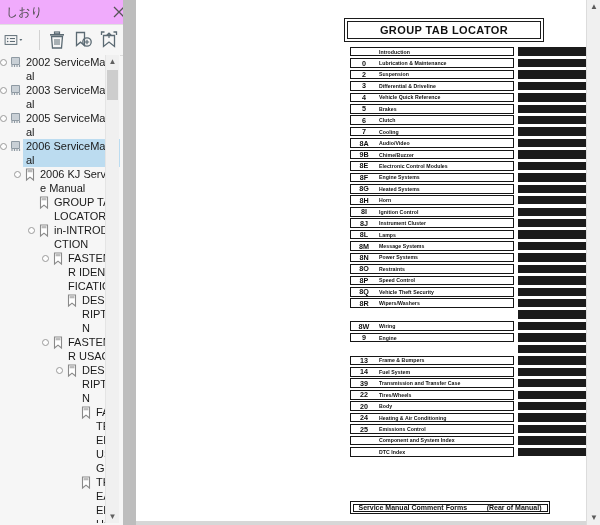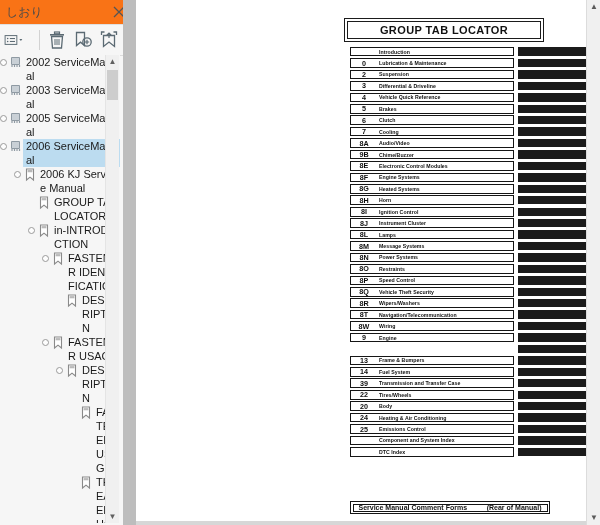--- a/index.html
+++ b/index.html
@@ -9,21 +9,21 @@
     background:#ffffff;
     position:relative;
   }
   
   #bookmark-panel{
     position:absolute;left:0;top:0;width:136px;height:525px;
     background:#f6f6f6;border-right:1px solid #c8c8c8;
     box-sizing:border-box;
   }
   #bm-header{
-    height:24px;position:relative;background:#f97316;
+    height:24px;position:relative;background:#f0abfc;
     border-bottom:1px solid #e0e0e0;
   }
   #bm-title{
     position:absolute;left:6px;top:4px;font-size:12px;color:#4a4a4a;
     letter-spacing:0px;
   }
   #bm-close{
     position:absolute;right:6px;top:2px;width:20px;height:20px;
     color:#555;font-size:16px;line-height:20px;text-align:center;
     cursor:pointer;
@@ -507,24 +507,20 @@
           <div class="tab"></div>
         </div>
         <div class="row">
           <div class="rowbox">
             <span class="rnum">8R</span>
             <span class="rname">Wipers/Washers</span>
           </div>
           <div class="tab"></div>
         </div>
         <div class="row">
-          <div class="rowbox">
-            <span class="rnum">8T</span>
-            <span class="rname">Navigation/Telecommunication</span>
-          </div>
           <div class="tab"></div>
         </div>
         <div class="row">
           <div class="rowbox">
             <span class="rnum">8W</span>
             <span class="rname">Wiring</span>
           </div>
           <div class="tab"></div>
         </div>
         <div class="row">

